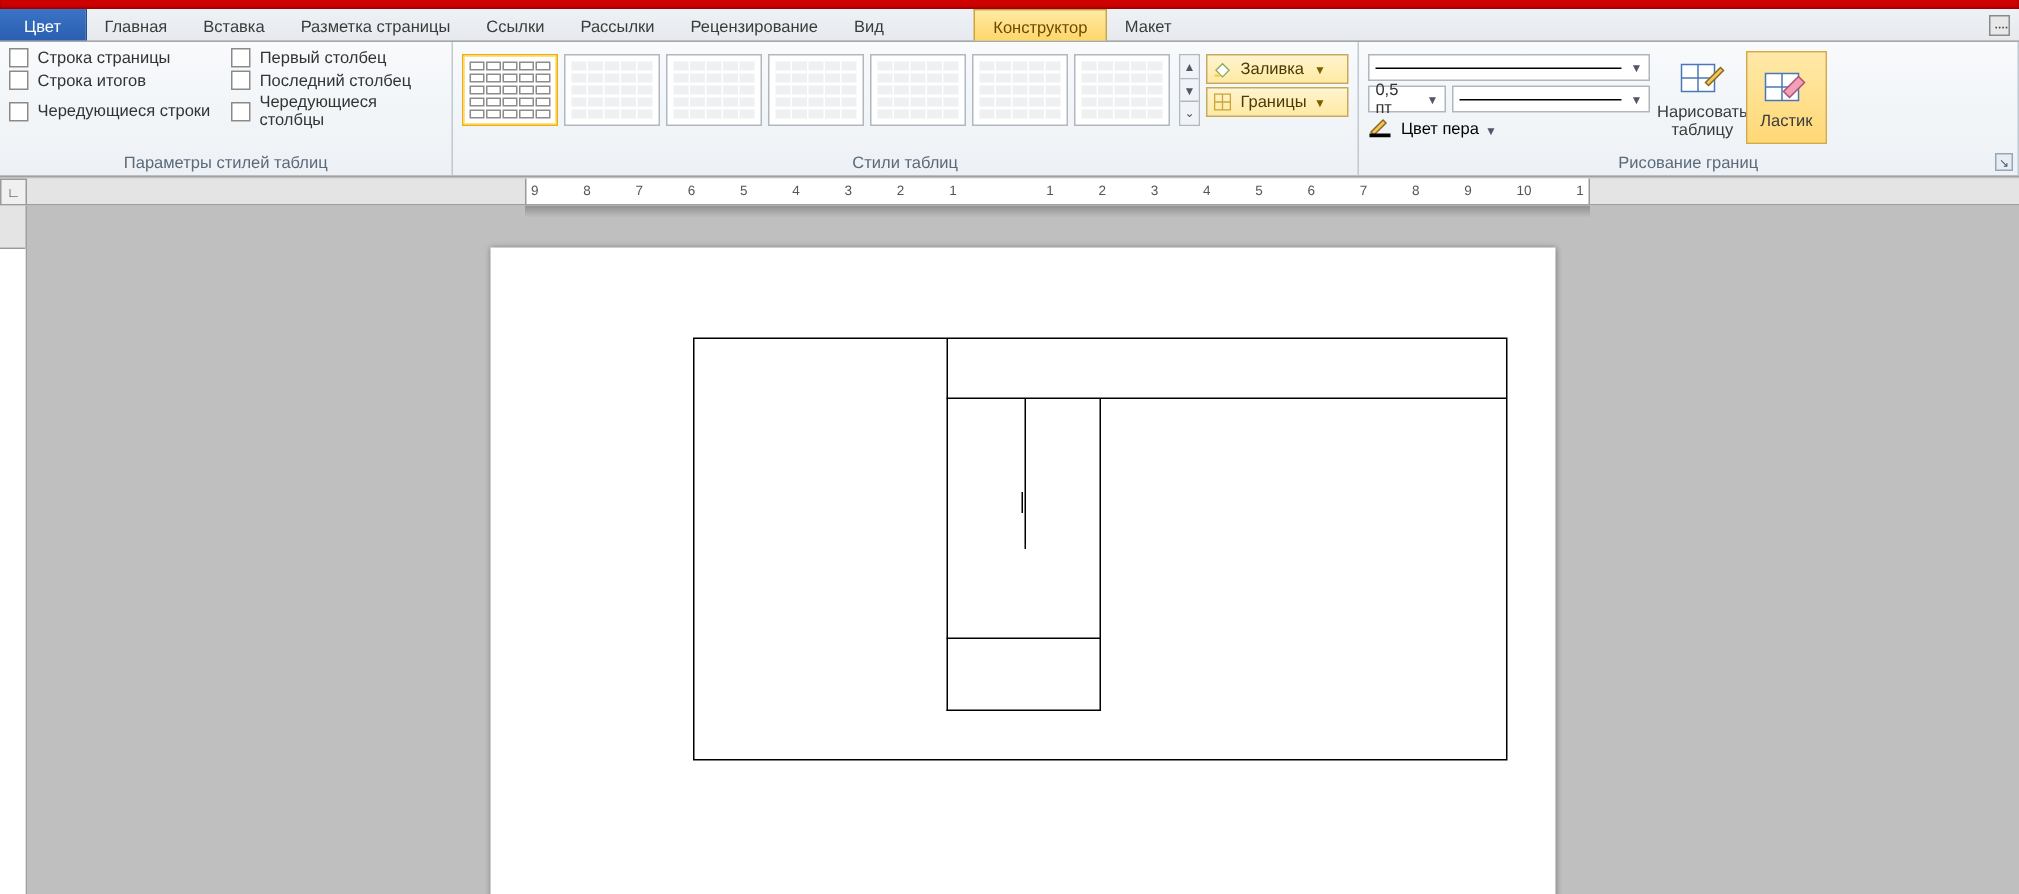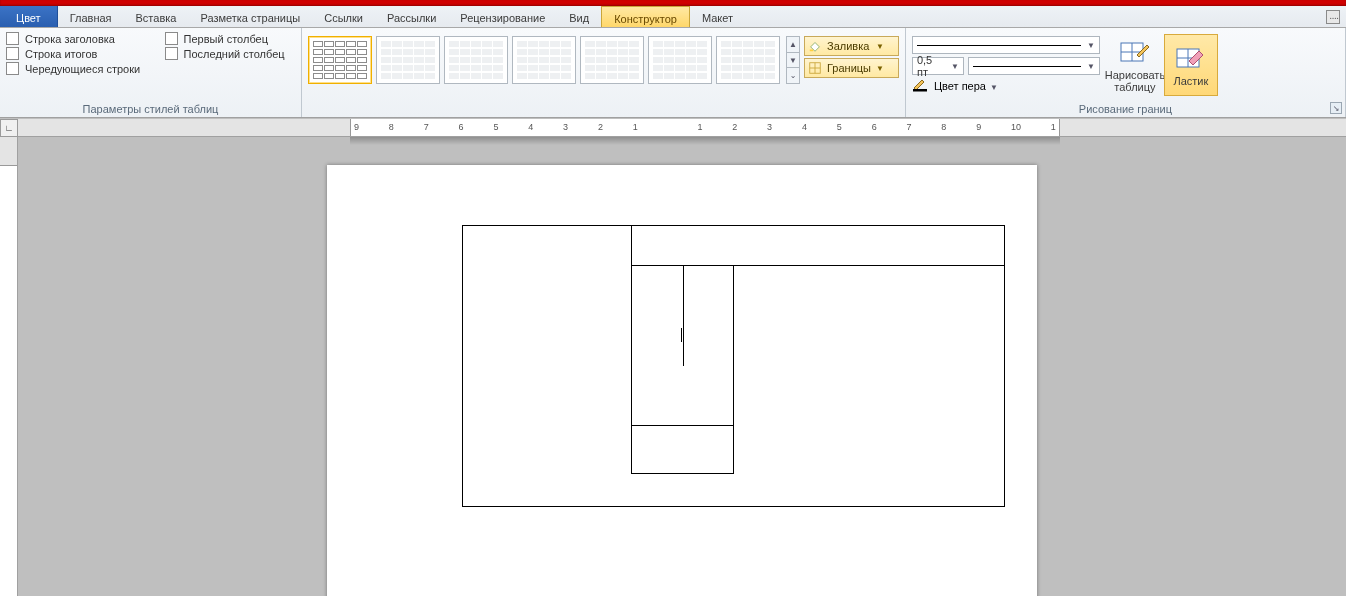--- a/index.html
+++ b/index.html
@@ -33,20 +33,21 @@
     color:#fff;
     border-right:1px solid #1f4f99;
     font-weight: 400;
     padding: 3px 16px 0 16px;
   }
   .tab.context {
     background: linear-gradient(#ffe9a3,#ffd76a);
     border:1px solid #caa63a;
     border-bottom:none;
     color:#6a4a00;
+    margin-left:48px;
   }
   .minimize-rib {
     position:absolute; right:6px; top:4px;
     width:14px;height:14px;
     border:1px solid #8a8a8a;background:#e8e8e8;
     display:flex;align-items:center;justify-content:center;
     font-size:9px;color:#444;
   }
   .ribbon {
     display:flex;
@@ -181,38 +182,42 @@
   <div class="tab">Макет</div>
   <div class="minimize-rib">᠁</div>
 </div>
 
 <div class="ribbon">
 
   <div class="group" style="width:302px">
     <div class="optgrid">
       <label class="check">
           <span class="box"></span>
-          <span>Строка заголовка</span>
+          <span>Строка страницы</span>
         </label>
       <label class="check">
           <span class="box"></span>
           <span>Первый столбец</span>
         </label>
       <label class="check">
           <span class="box"></span>
           <span>Строка итогов</span>
         </label>
       <label class="check">
           <span class="box"></span>
           <span>Последний столбец</span>
         </label>
       <label class="check">
           <span class="box"></span>
           <span>Чередующиеся строки</span>
         </label>
+      <label class="check">
+          <span class="box"></span>
+          <span>Чередующиеся столбцы</span>
+        </label>
     </div>
     <div class="group-title">Параметры стилей таблиц</div>
   </div>
 
   <div class="group" style="flex:0 0 auto;">
     <div style="display:flex;align-items:flex-start;gap:4px">
       <div class="table-gallery">
         <div class="thumb solid selected">
           <div class="cell"></div>
             <div class="cell"></div>
@@ -425,20 +430,21 @@
                 <rect x="2" y="2" width="12" height="12" fill="none" stroke="#caa63a"></rect>
                 <line x1="2" y1="8" x2="14" y2="8" stroke="#caa63a"></line>
                 <line x1="8" y1="2" x2="8" y2="14" stroke="#caa63a"></line>
               </svg>
           </span>
           <span>Границы</span>
           <span class="dd">▼</span>
         </div>
       </div>
     </div>
+    <div class="group-title">Стили таблиц</div>
   </div>
 
   <div class="group" style="flex:1;min-width:320px">
     <div style="display:flex;gap:8px;align-items:flex-start">
       <div class="pen-col">
         <div class="combo">
           <span class="line"></span>
           <span class="dd">▼</span>
         </div>
         <div style="display:flex;gap:4px;align-items:center">

